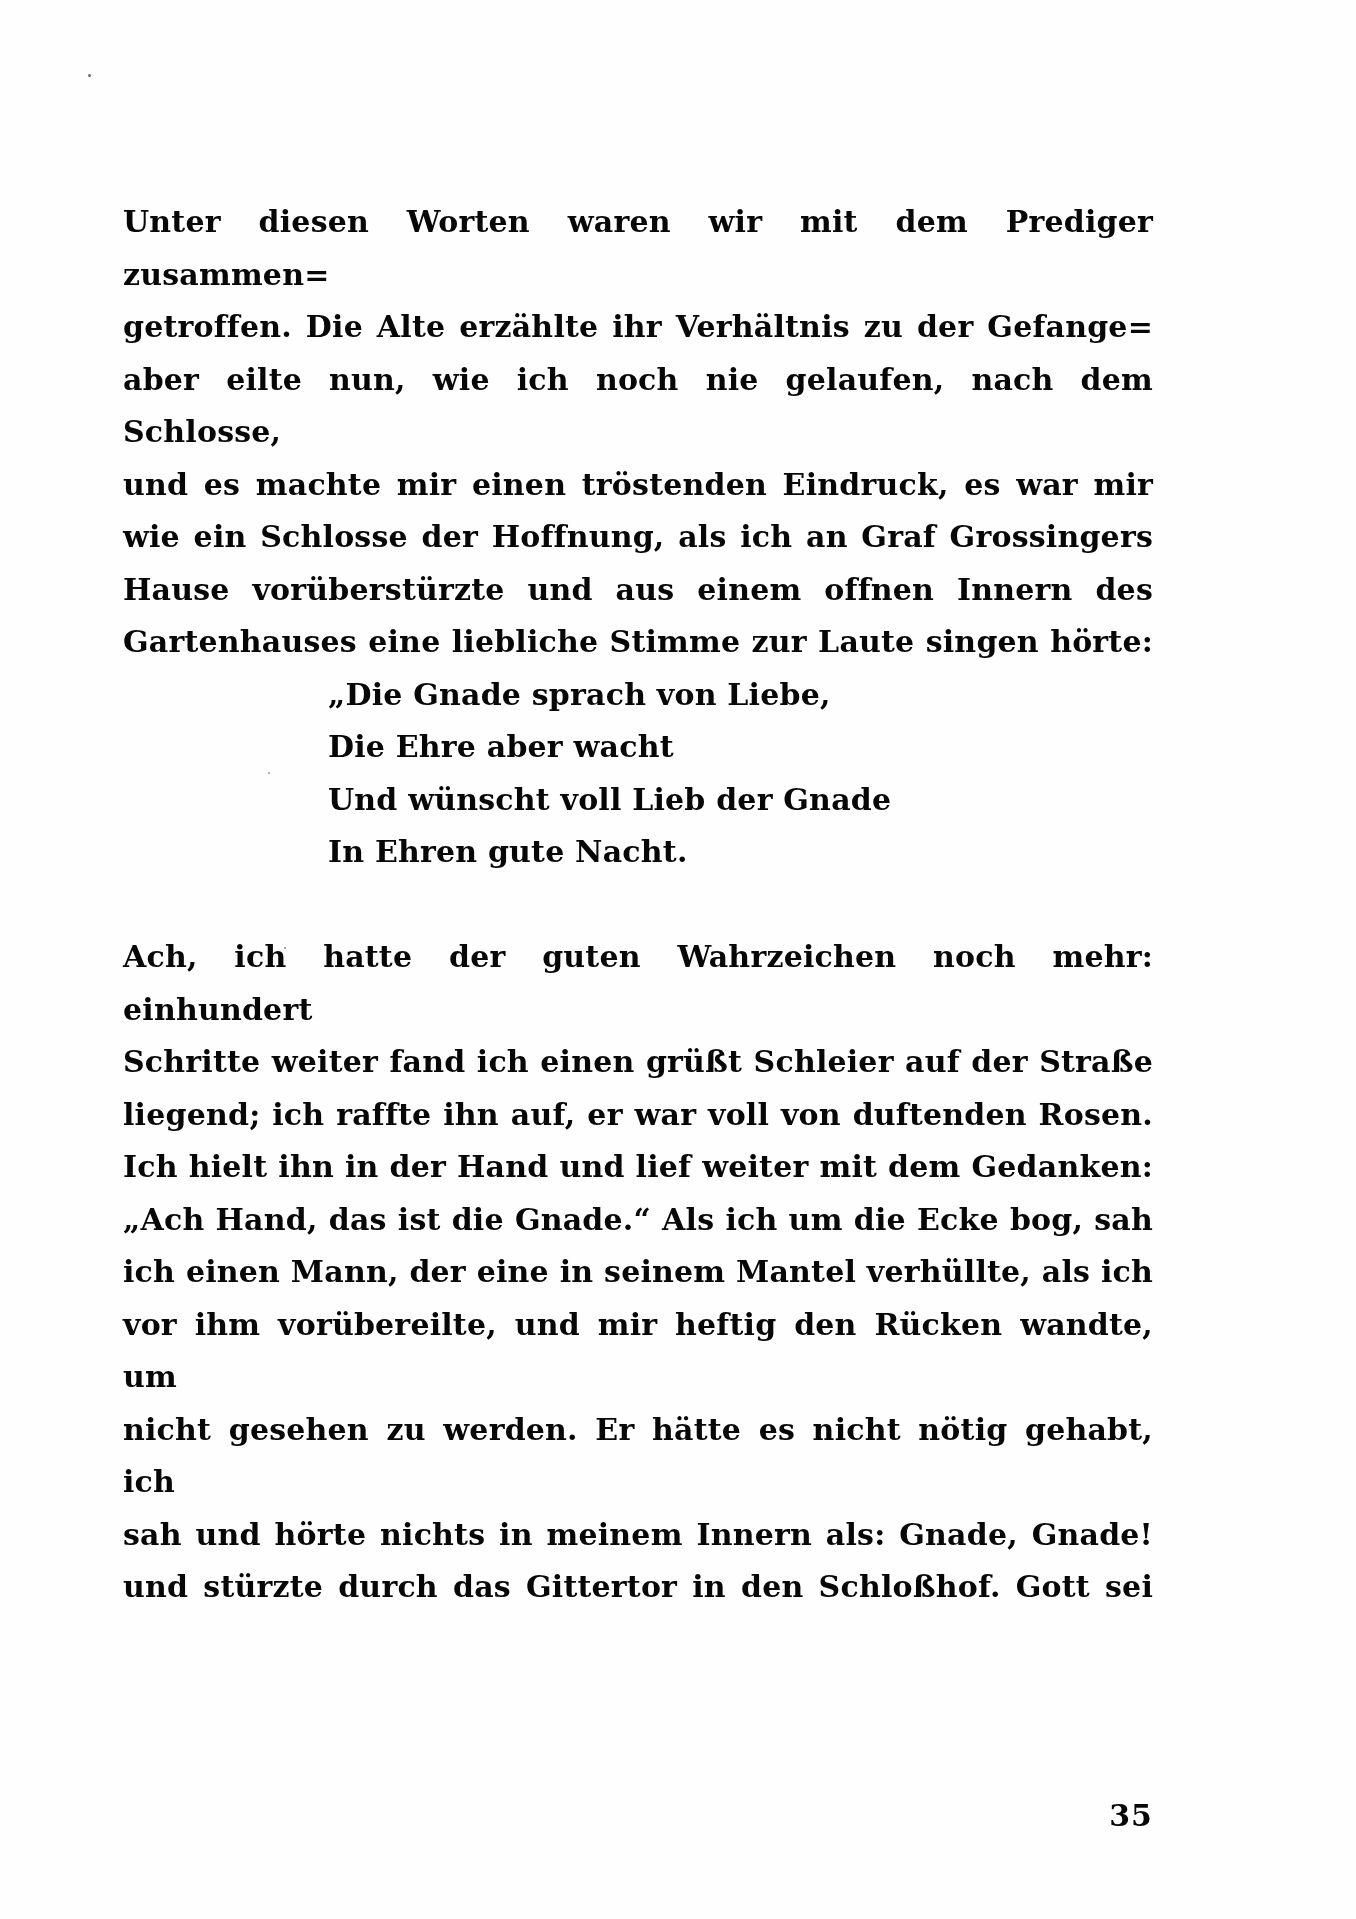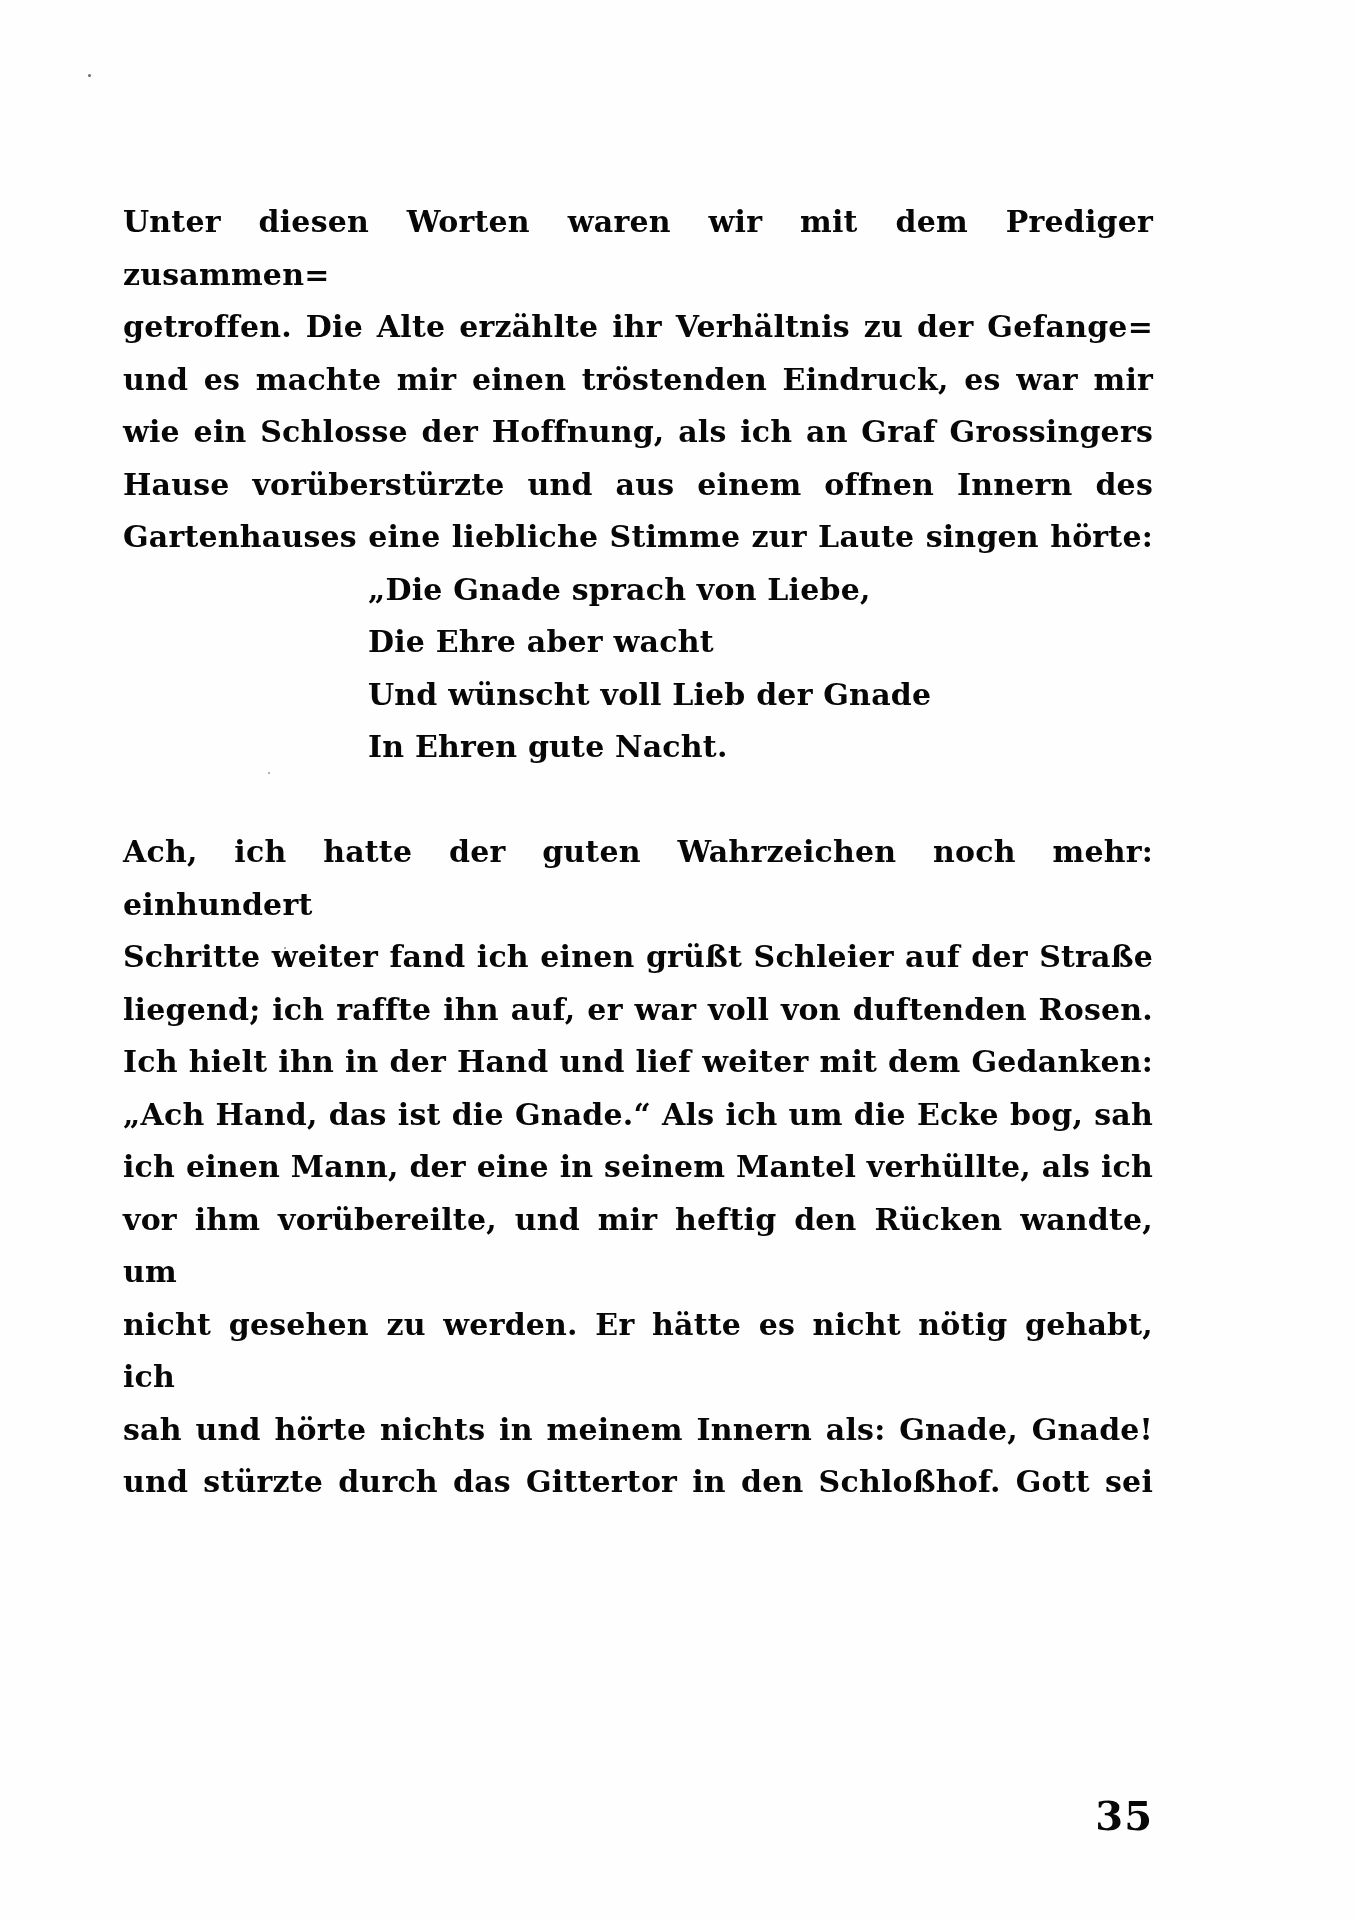--- a/index.html
+++ b/index.html
@@ -32,30 +32,29 @@
     text-align: justify;
     text-align-last: justify;
     white-space: normal;
   }
   .stanza {
     margin-left: 205px;
   }
   .stanza .line {
     text-align: left;
     text-align-last: left;
-    margin-left: 40px;
   }
   .stanza-gap {
     height: 52.5px;
   }
   .page-number {
     position: absolute;
     right: 203px;
     top: 1796px;
-    font-size: 40px;
+    font-size: 30px;
     font-weight: 700;
     line-height: 40px;
     letter-spacing: 1px;
   }
   .scan-speck {
     position: absolute;
     background: #6a6a6a;
     border-radius: 50%;
   }
   .speck-a { left: 88px;  top: 74px;  width: 3px; height: 3px; }
@@ -69,20 +68,21 @@
 
   <div class="scan-speck speck-a"></div>
   <div class="scan-speck speck-b"></div>
   <div class="scan-speck speck-c"></div>
 
   <div class="text-block">
 
     <div class="para">
       <div class="line">Unter diesen Worten waren wir mit dem Prediger zusammen=</div>
       <div class="line">getroffen. Die Alte erzählte ihr Verhältnis zu der Gefange=</div>
+      <div class="line">aber eilte nun, wie ich noch nie gelaufen, nach dem Schlosse,</div>
       <div class="line">und es machte mir einen tröstenden Eindruck, es war mir</div>
       <div class="line">wie ein Schlosse der Hoffnung, als ich an Graf Grossingers</div>
       <div class="line">Hause vorüberstürzte und aus einem offnen Innern des</div>
       <div class="line">Gartenhauses eine liebliche Stimme zur Laute singen hörte:</div>
     </div>
 
     <div class="stanza">
       <div class="line">„Die Gnade sprach von Liebe,</div>
       <div class="line">Die Ehre aber wacht</div>
       <div class="line">Und wünscht voll Lieb der Gnade</div>

